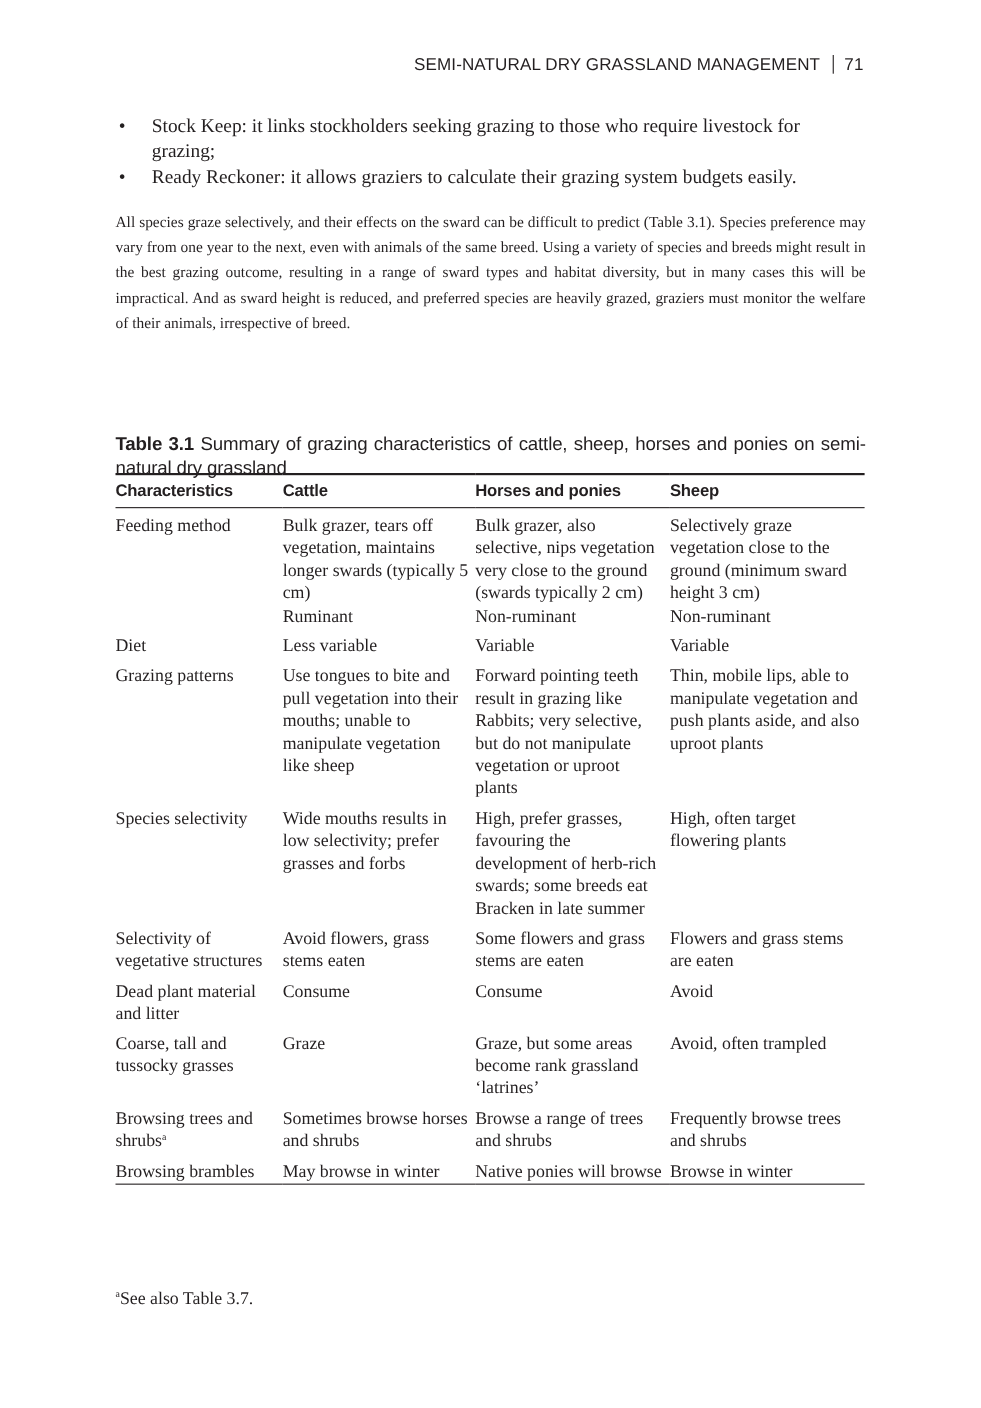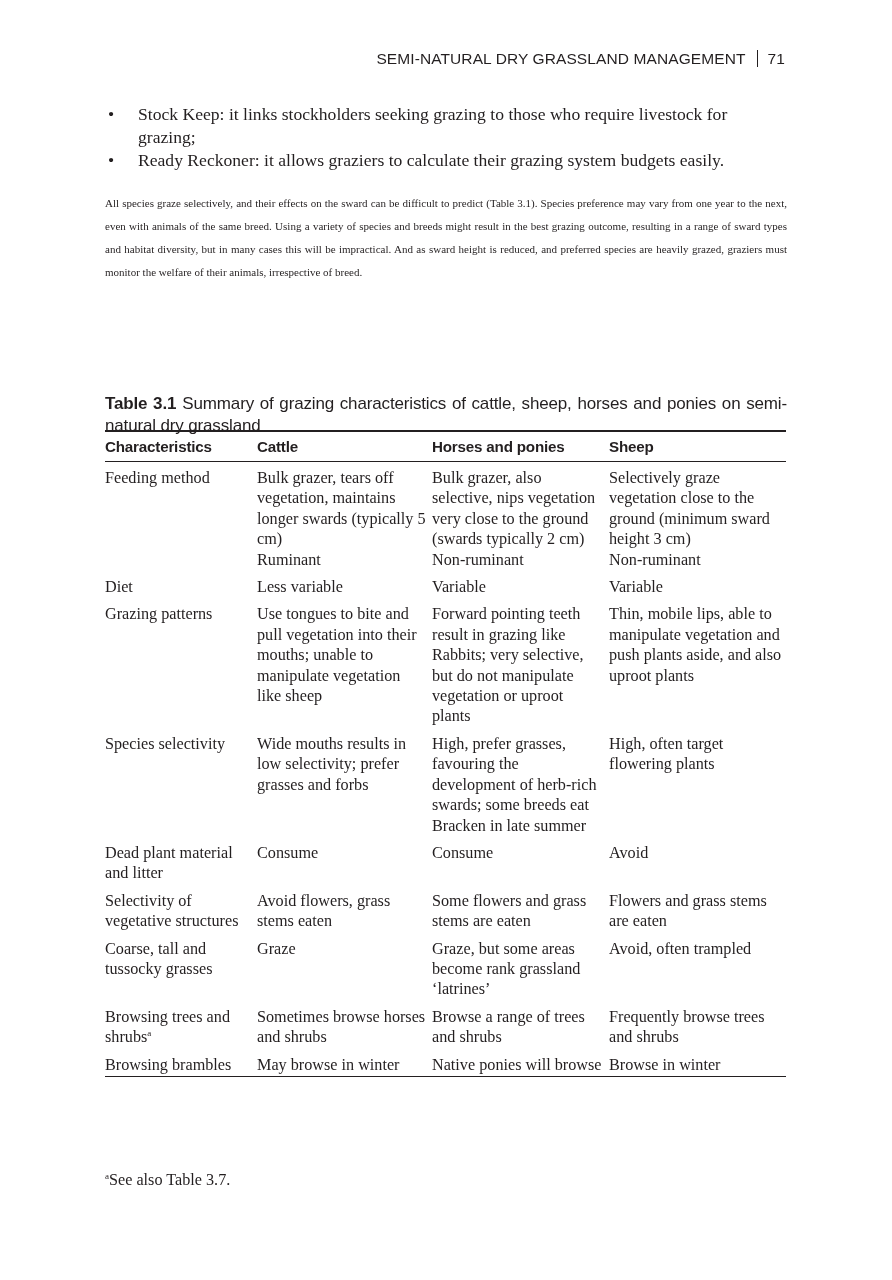--- a/index.html
+++ b/index.html
@@ -54,21 +54,21 @@
       position: absolute;
       left: 3px;
       top: 0;
     }
     .para {
       position: absolute;
       top: 192px;
       left: 105px;
       width: 682px;
       margin: 0;
-      font-size: 11px;
+      font-size: 14px;
       line-height: 22.9px;
       text-align: justify;
       hyphens: manual;
     }
     .caption {
       position: absolute;
       top: 393px;
       left: 105px;
       width: 682px;
       margin: 0;
@@ -200,32 +200,32 @@
         <td>Forward pointing teeth result in grazing like Rabbits; very selective, but do not manipulate vegetation or uproot plants</td>
         <td>Thin, mobile lips, able to manipulate vegetation and push plants aside, and also uproot plants</td>
       </tr>
       <tr>
         <td>Species selectivity</td>
         <td>Wide mouths results in low selectivity; prefer grasses and forbs</td>
         <td>High, prefer grasses, favouring the development of herb-rich swards; some breeds eat Bracken in late summer</td>
         <td>High, often target flowering plants</td>
       </tr>
       <tr>
+        <td>Selectivity of vegetative structures</td>
+        <td>Avoid flowers, grass stems eaten</td>
+        <td>Some flowers and grass stems are eaten</td>
+        <td>Flowers and grass stems are eaten</td>
+      </tr>
+      <tr>
         <td>Dead plant material and litter</td>
         <td>Consume</td>
         <td>Consume</td>
         <td>Avoid</td>
       </tr>
       <tr>
-        <td>Selectivity of vegetative structures</td>
-        <td>Avoid flowers, grass stems eaten</td>
-        <td>Some flowers and grass stems are eaten</td>
-        <td>Flowers and grass stems are eaten</td>
-      </tr>
-      <tr>
         <td>Coarse, tall and tussocky grasses</td>
         <td>Graze</td>
         <td>Graze, but some areas become rank grassland ‘latrines’</td>
         <td>Avoid, often trampled</td>
       </tr>
       <tr>
         <td><span>Browsing trees and shrubs</span><sup class="fn">a</sup></td>
         <td>Sometimes browse horses and shrubs</td>
         <td>Browse a range of trees and shrubs</td>
         <td>Frequently browse trees and shrubs</td>

